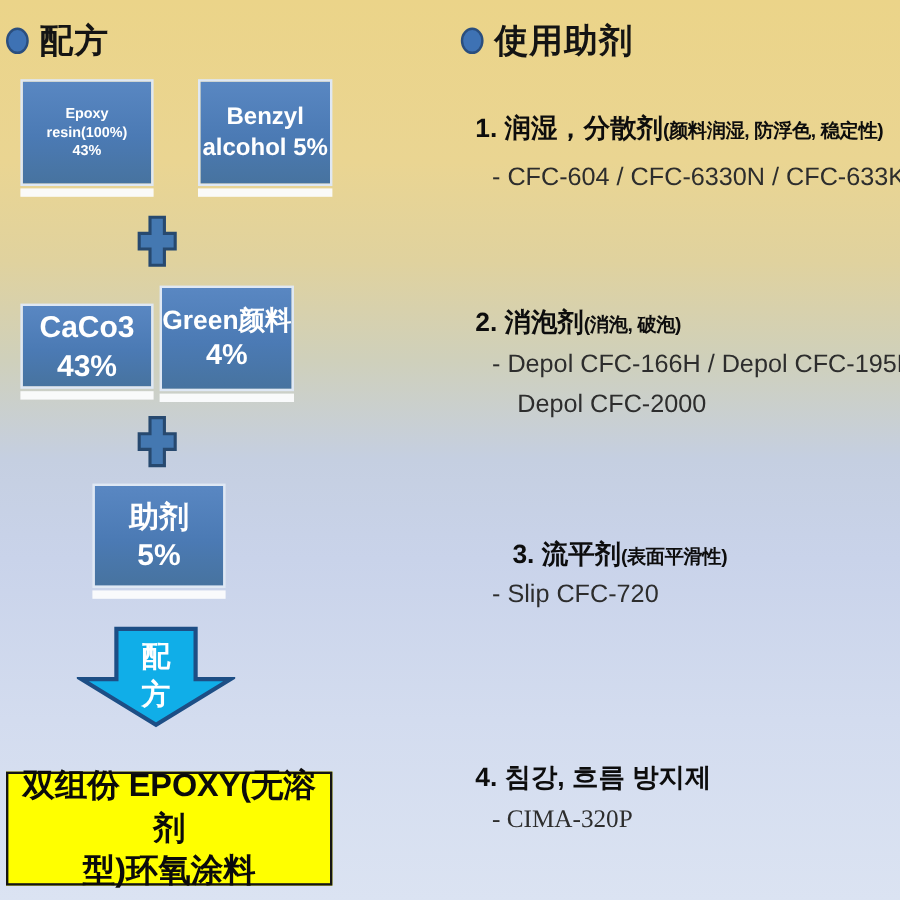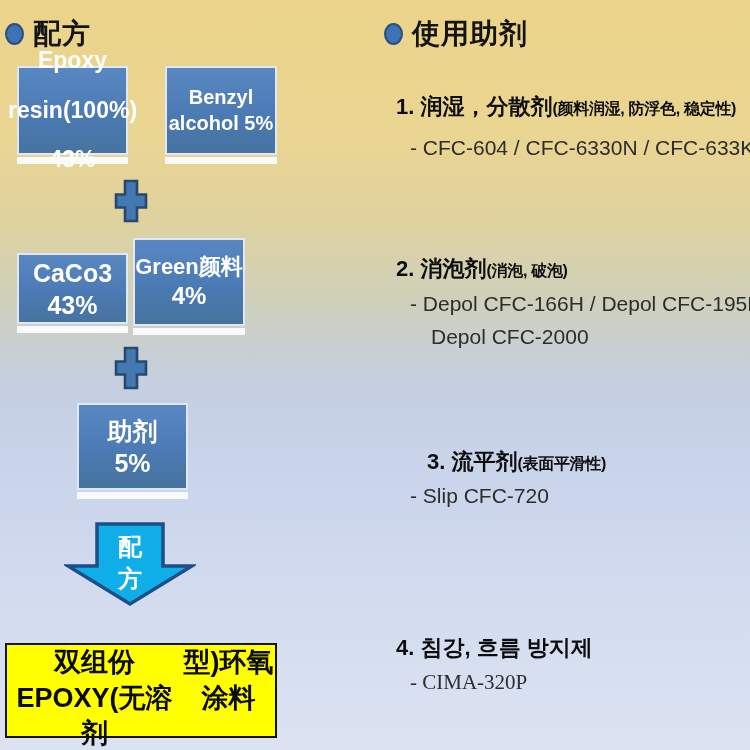--- a/index.html
+++ b/index.html
@@ -18,30 +18,30 @@
     position:absolute; box-sizing:border-box;
     background:linear-gradient(180deg,#5987c2 0%,#4b7ab4 55%,#47739f 100%);
     border:2px solid #dfe8f4;
     color:#ffffff; font-weight:bold; text-align:center;
     display:flex; flex-direction:column; justify-content:center; align-items:center;
     line-height:1.28;
   }
   .bbox::after{content:""; position:absolute; left:-2px; bottom:-11px;
     width:calc(100% + 4px); height:7px; background:rgba(251,252,253,.95);}
   .bbox span{display:block;}
-  .f18{font-size:23px;gap:20px;} .f20{font-size:20px;margin-left:32px;} .f22{font-size:22px;}
+  .f18{font-size:12px;} .f20{font-size:20px;margin-left:32px;} .f22{font-size:22px;}
   .f24{font-size:24px;} .f25{font-size:25px;}
   .plus{position:absolute;}
   .arrow{position:absolute;}
   .arrow text{font-family:"Liberation Sans","DejaVu Sans",sans-serif;
     font-weight:bold; font-size:24px; fill:#ffffff; text-anchor:middle;}
   .result{
     position:absolute; left:5px; top:643px; width:272px; height:95px;
     box-sizing:border-box; background:#ffff00; border:2.5px solid #141414;
-    display:flex; flex-direction:row; justify-content:center;
+    display:flex; flex-direction:column; justify-content:center;
     text-align:center; font-weight:bold; font-size:27px; color:#0b0b0b; line-height:1.32;
   }
   .item-title{position:absolute; left:396px; white-space:nowrap;
     font-weight:bold; font-size:22px; color:#0d0d0d;text-align:right;}
   .item-title .paren{font-size:16px; letter-spacing:-0.3px;}
   .item-sub{position:absolute; left:410px; white-space:nowrap;
     font-size:21px; color:#2d2d2d;}
 </style>
 </head>
 <body>

